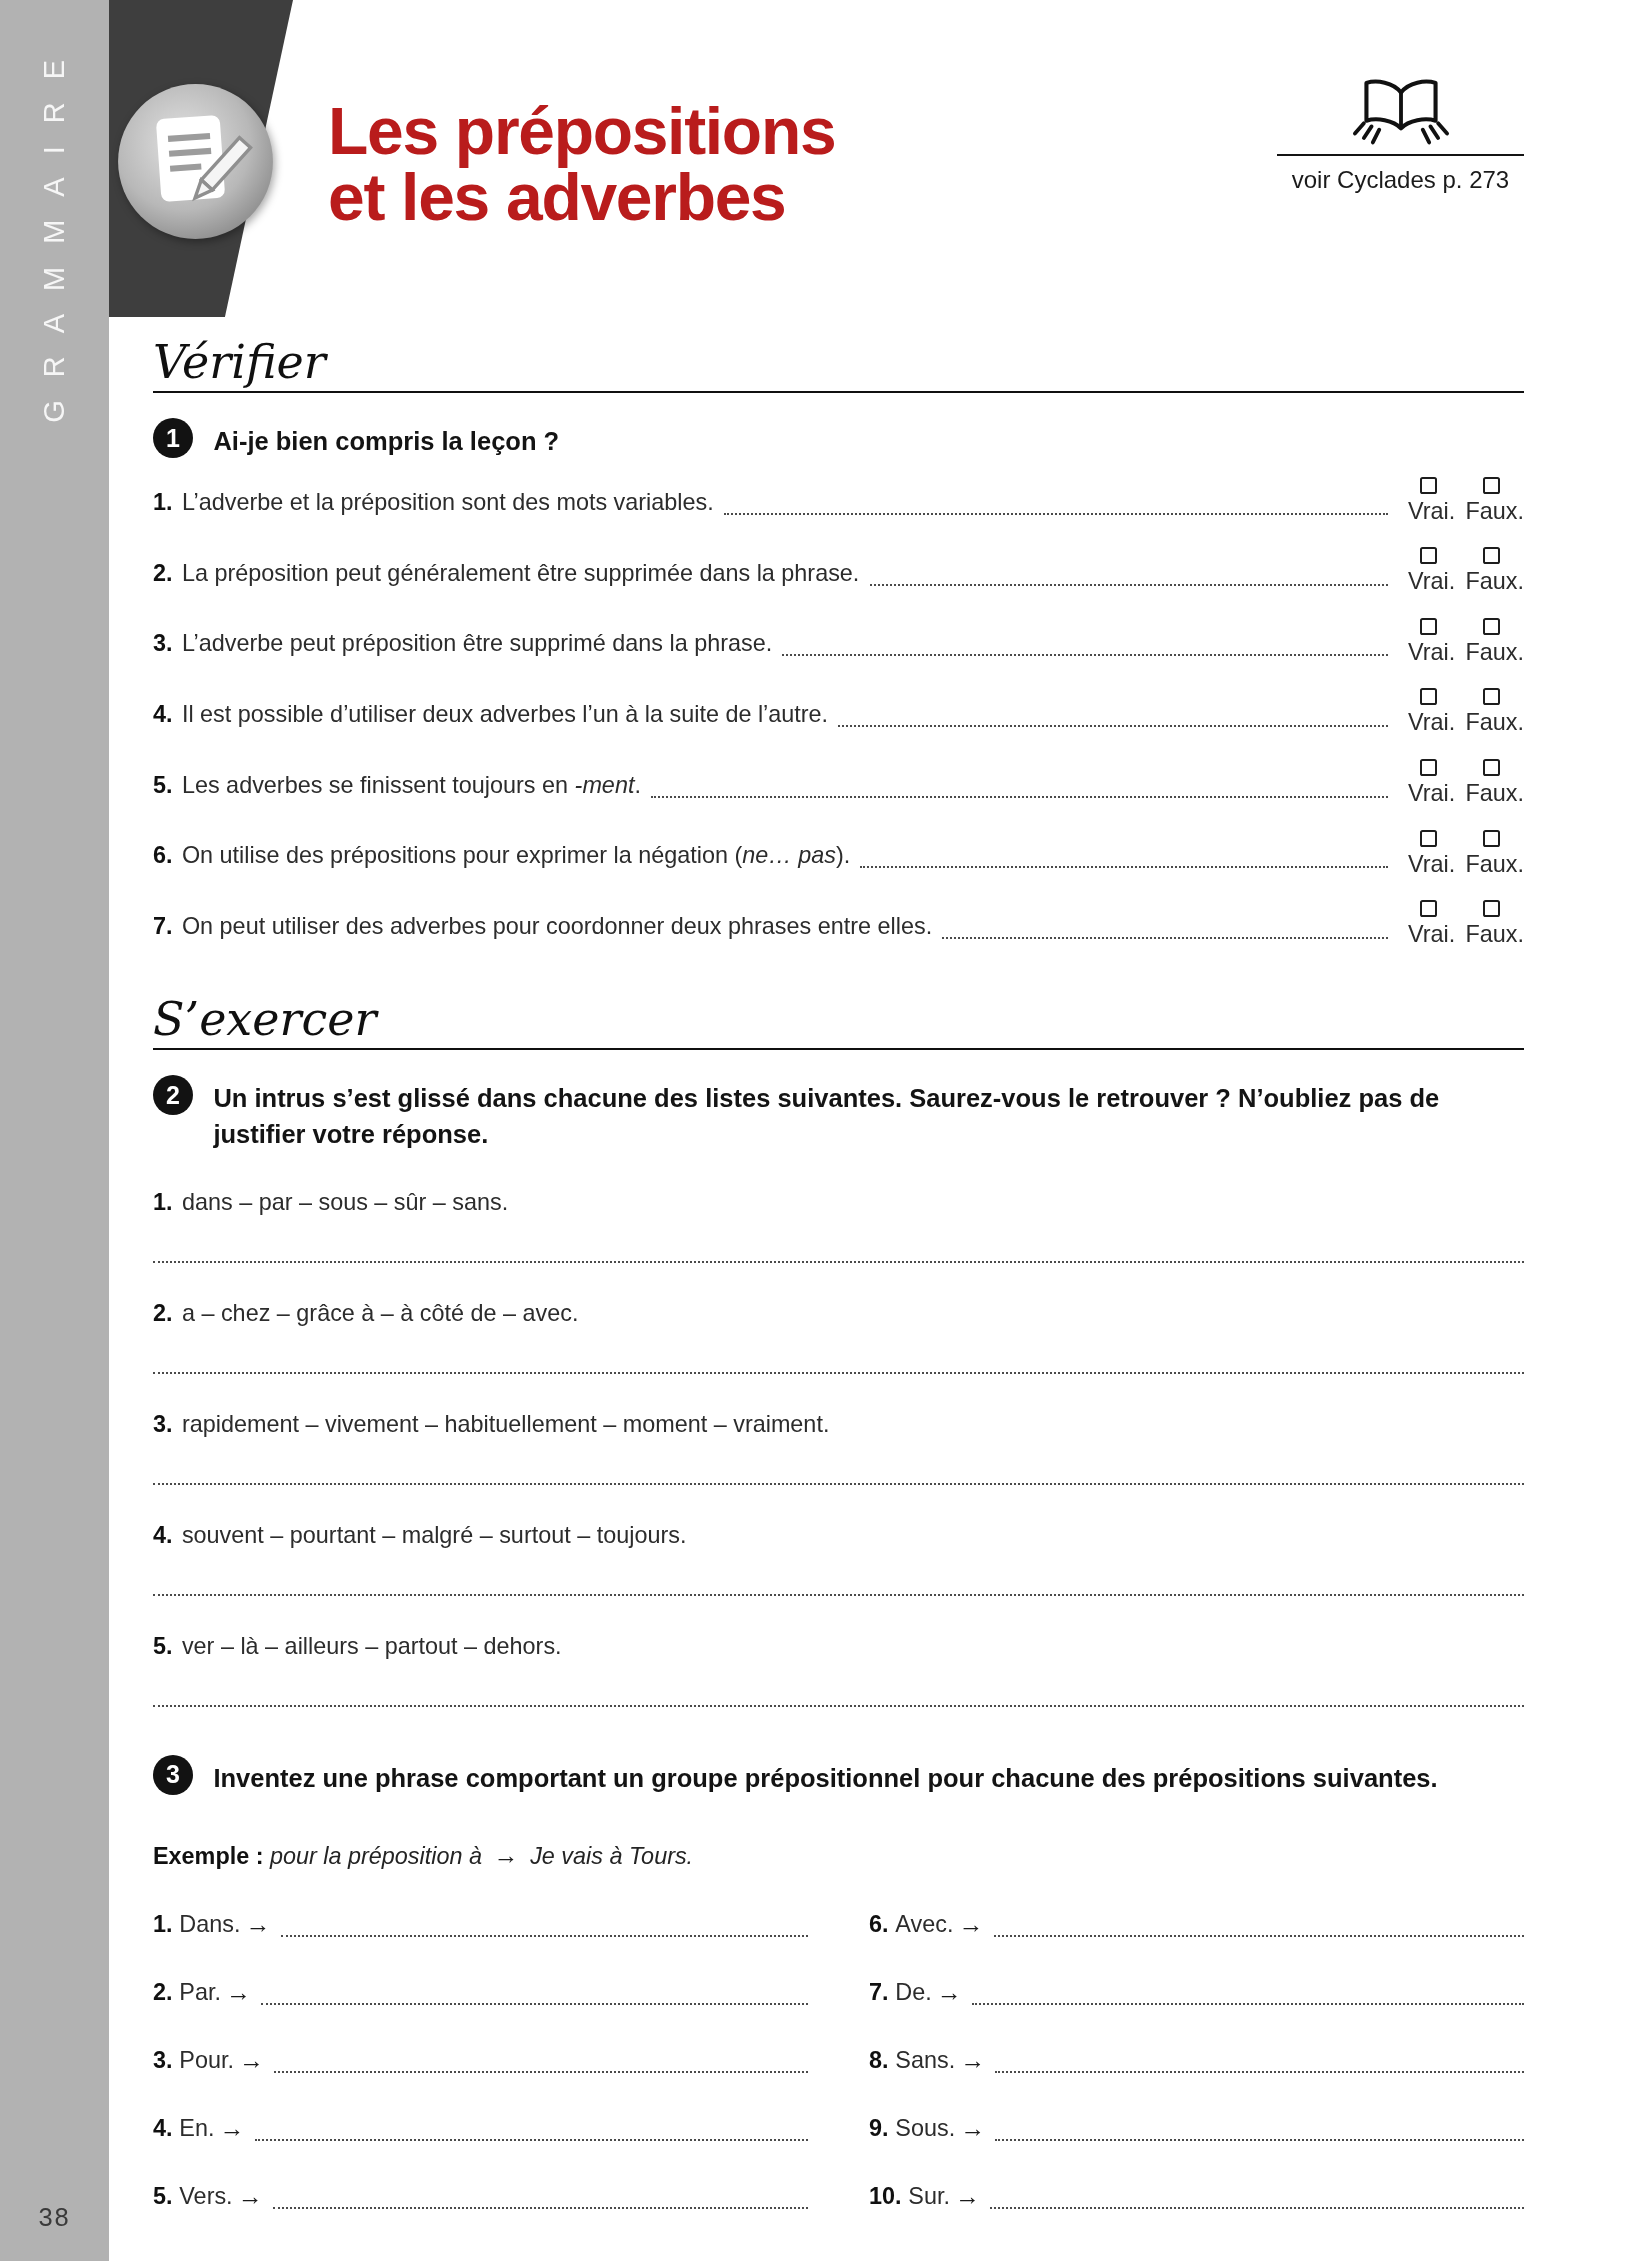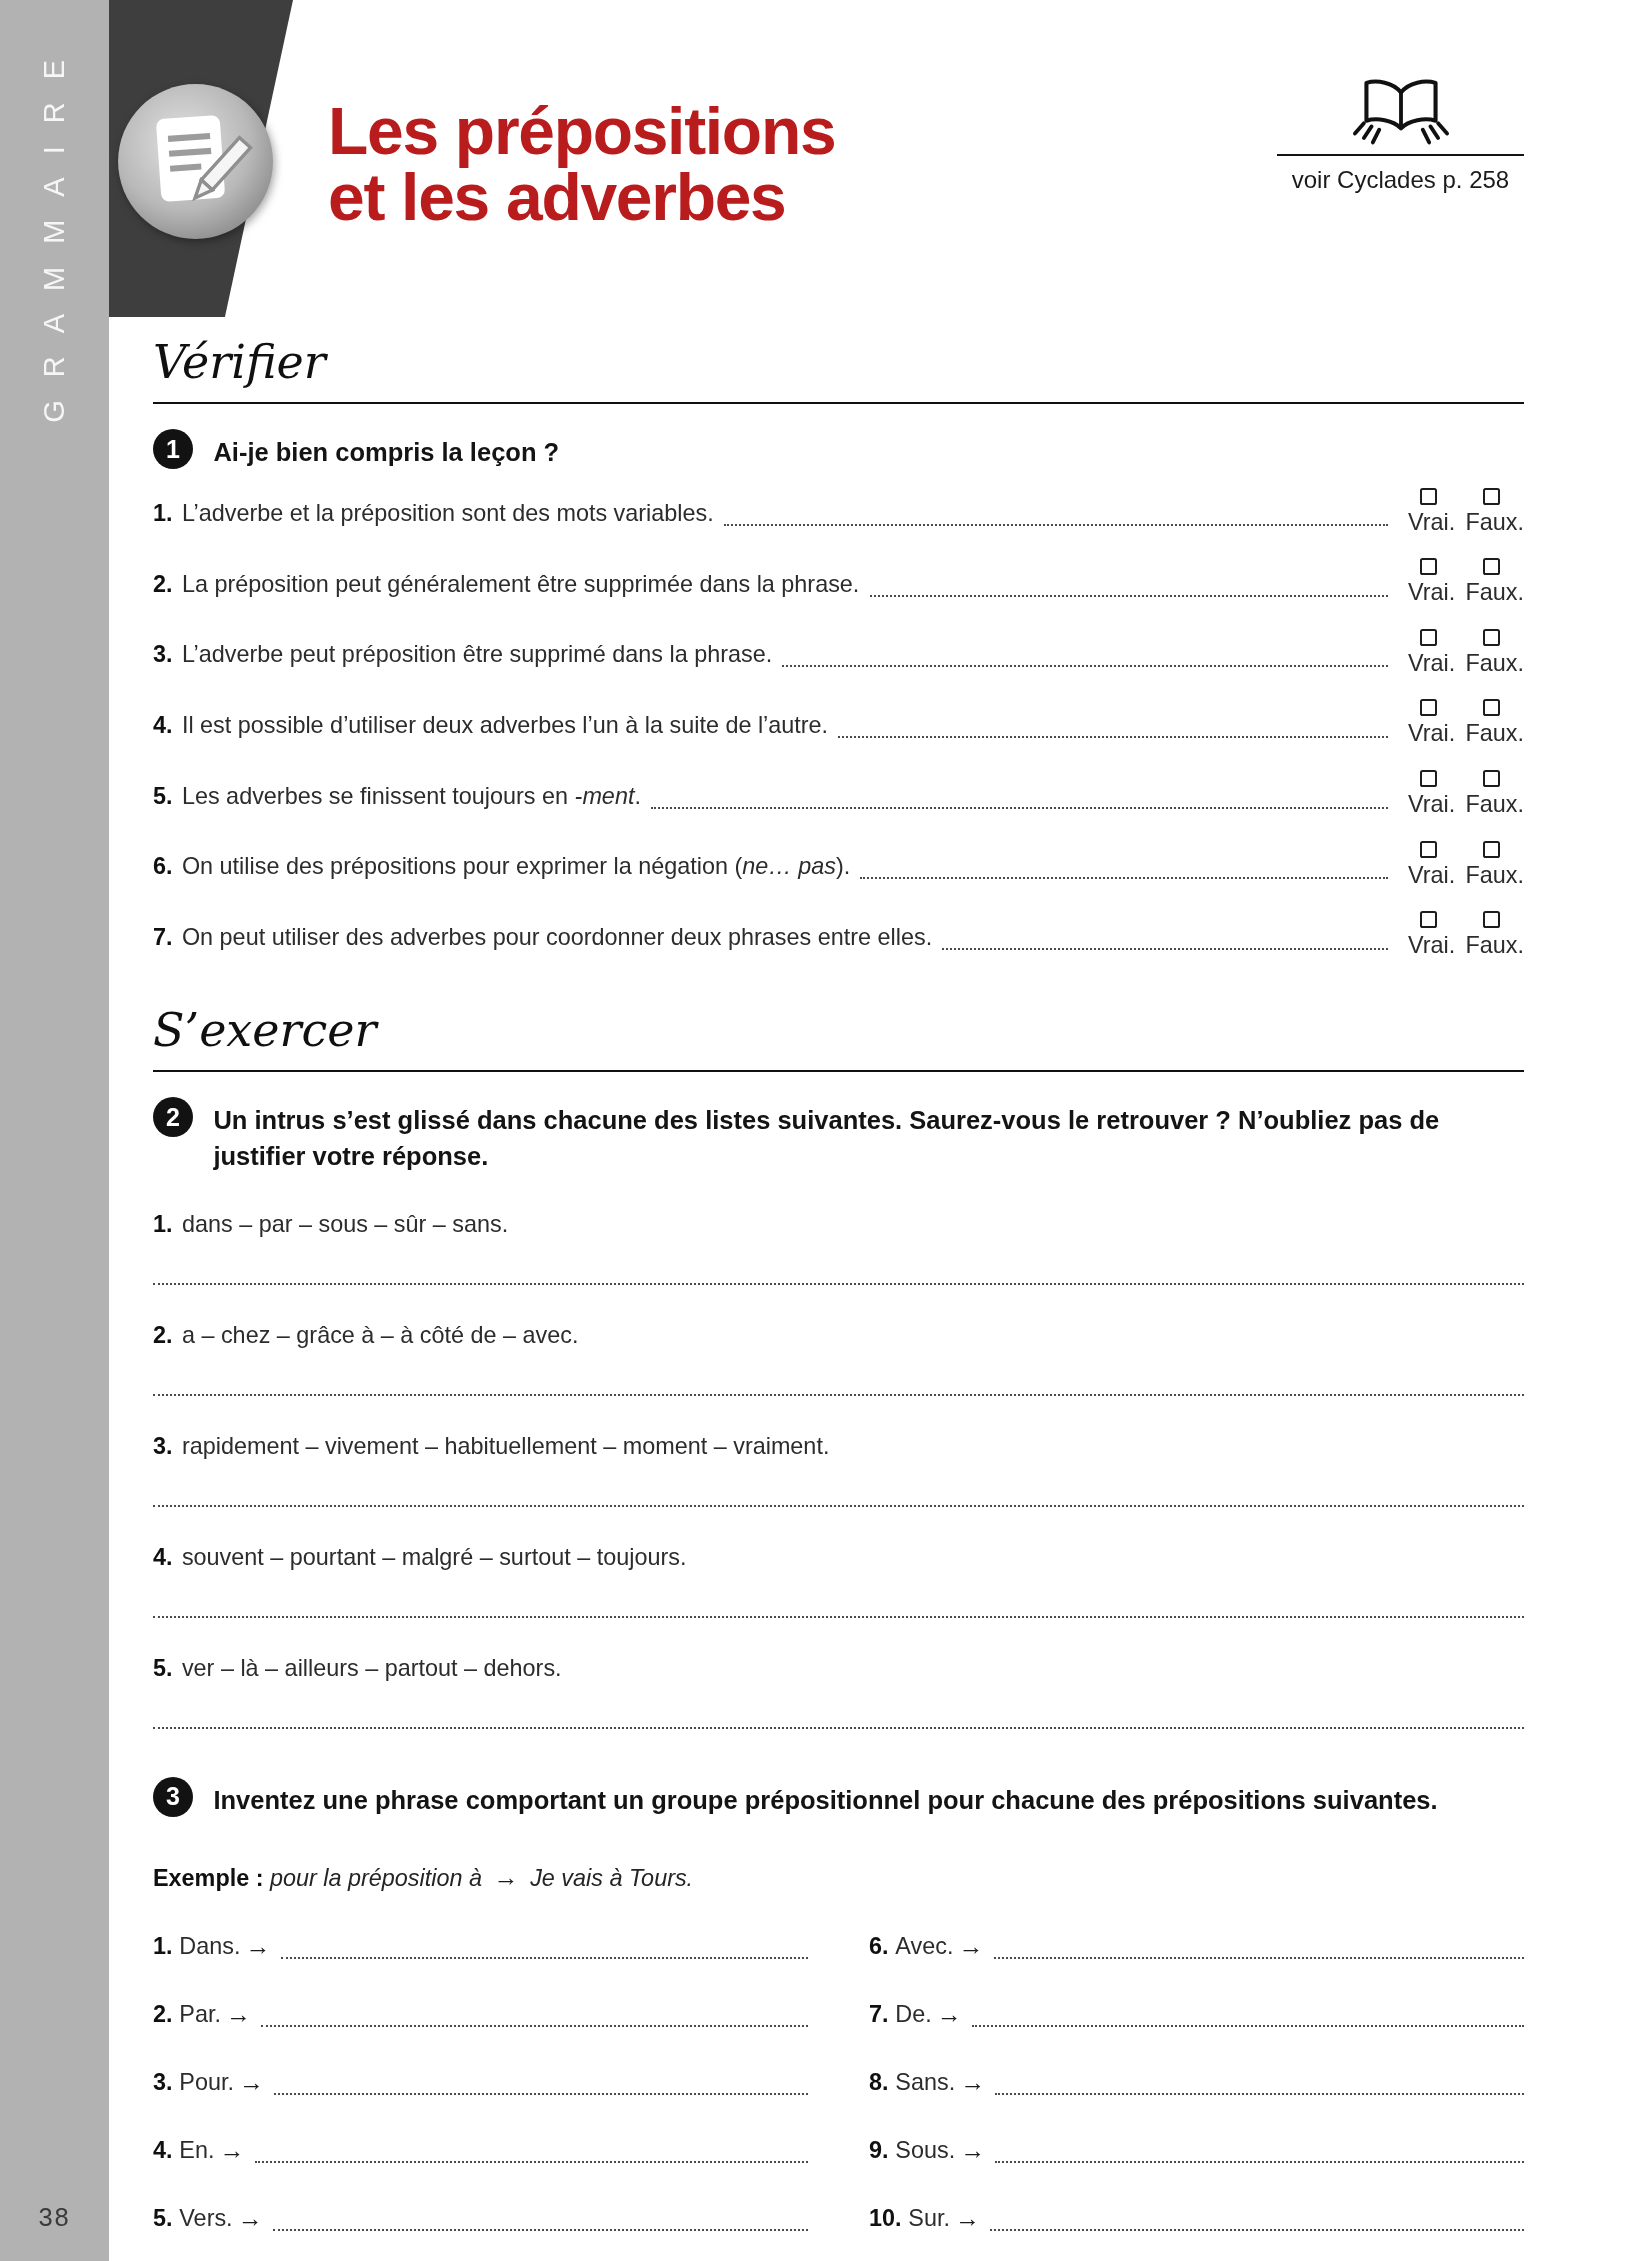--- a/index.html
+++ b/index.html
@@ -25,21 +25,21 @@
   .badge svg { width:100%; height:100%; display:block; }
   .title { position:absolute; left:175px; top:98px; font-size:66px; font-weight:bold; line-height:1.0;
            letter-spacing:-1.3px; color:#b91c1c; }
   .book-ref { position:absolute; right:0; top:72px; width:247px; text-align:center; }
   .book-ref svg { width:128px; height:82px; display:block; margin:0 auto; }
   .book-ref .rule { border-bottom:2.6px solid #141414; margin-top:0px; }
   .book-ref .caption { font-size:24px; margin-top:10.2px; color:#1b1b1b; }
 
   
   .script-head { font-family:"DejaVu Serif", serif; font-style:italic; font-size:46px; color:#101010;
-                 border-bottom:2.6px solid #101010; padding-bottom:14px; line-height:1.1; }
+                 border-bottom:2.6px solid #101010; padding-bottom:3px; line-height:1.1; }
   #verifier-head { margin-top:20.4px; }
   #sexercer-head { margin-top:43px; }
 
   
   .ex-head { display:flex; align-items:flex-start; gap:20.4px; margin-top:25.5px; }
   .num-badge { flex:0 0 auto; width:40px; height:40px; border-radius:50%; background:#121212; color:#fff;
                font-weight:bold; font-size:25px; display:flex; align-items:center; justify-content:center; }
   .ex-title { font-size:25.5px; font-weight:bold; padding-top:6px; line-height:1.38; color:#141414; max-width:1379px; }
 
   
@@ -108,21 +108,21 @@
         <div>et les adverbes</div>
       </div>
       <div class="book-ref">
         <svg viewBox="0 0 100 64" aria-hidden="true">
           <path d="M50 16 C44 8 31 6 23 8.5 L23 38 C31 35.5 44 37.5 50 44 C56 37.5 69 35.5 77 38 L77 8.5 C69 6 56 8 50 16 Z" fill="none" stroke="#111111" stroke-width="3.2" stroke-linejoin="round"></path>
           <line x1="50" y1="16" x2="50" y2="44" stroke="#111111" stroke-width="3"></line>
           <path d="M21 40 l-7 8 M27 42.5 l-6 9 M33 45 l-5 10" stroke="#111111" stroke-width="3" fill="none" stroke-linecap="round"></path>
           <path d="M79 40 l7 8 M73 42.5 l6 9 M67 45 l5 10" stroke="#111111" stroke-width="3" fill="none" stroke-linecap="round"></path>
         </svg>
         <div class="rule"></div>
-        <div class="caption">voir Cyclades p. 258</div>
+        <div class="caption">voir Cyclades p. 273</div>
       </div>
     </div>
 
     <div id="verifier-head" class="script-head">Vérifier</div>
 
     <div class="ex-head">
       <div class="num-badge">1</div>
       <div class="ex-title">Ai-je bien compris la leçon ?</div>
     </div>
 

